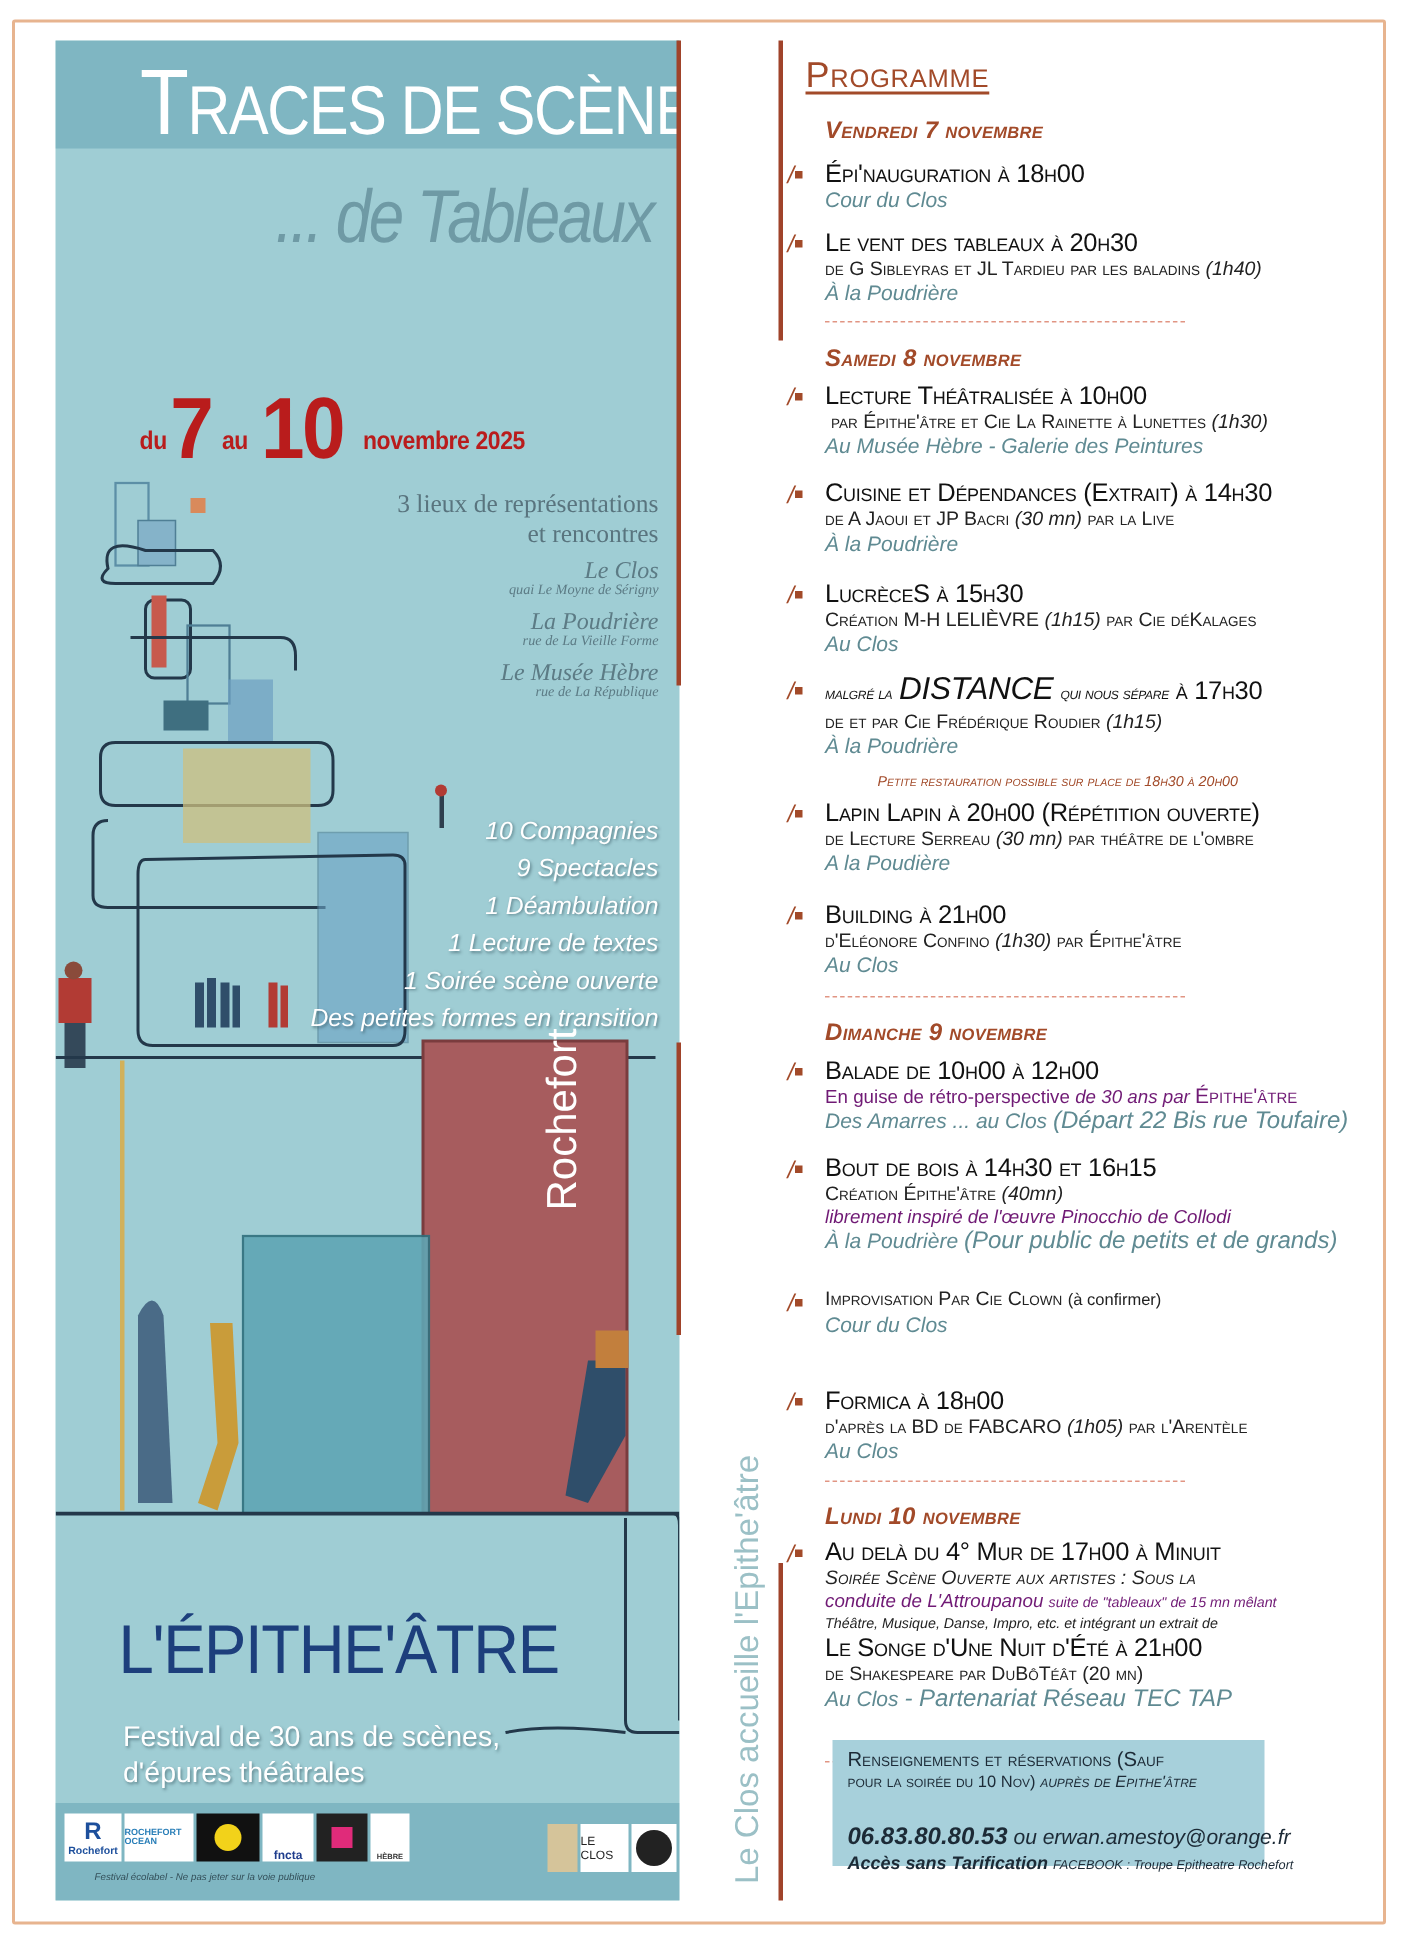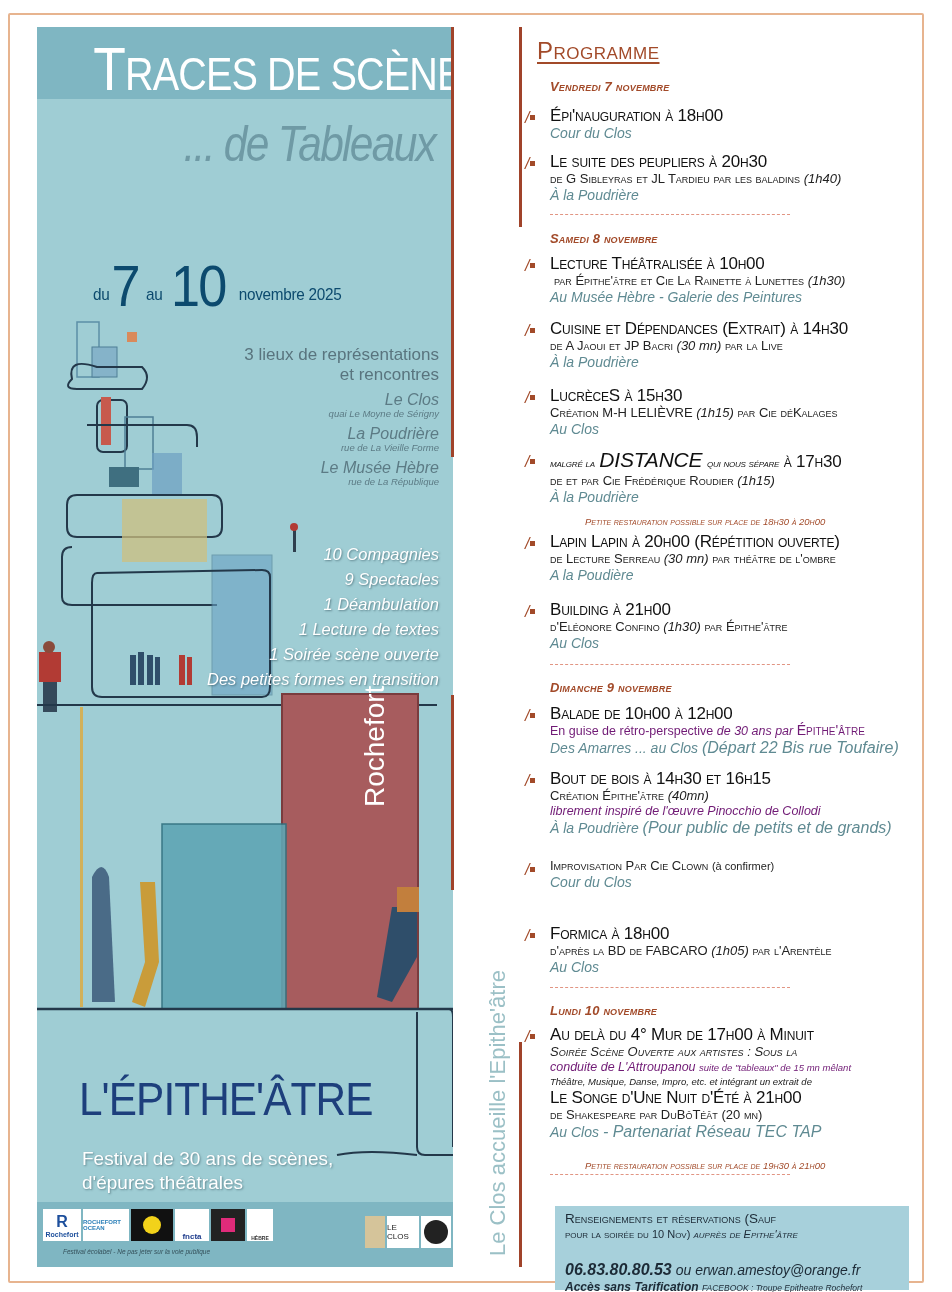--- a/index.html
+++ b/index.html
@@ -13,26 +13,26 @@
   .poster { position: absolute; left: 37px; top: 27px; width: 416px; height: 1240px;
             background: #9fcdd4; overflow: hidden; }
   .poster-topband { position: absolute; left: 0; top: 0; width: 100%; height: 72px; background: #7fb6c2; }
   .title-main { position: absolute; left: 0; width: 402px; top: 6px; text-align: right;
                 color: #fff; font-size: 46px; letter-spacing: -1px; transform: scaleX(0.86);
                 transform-origin: right top; white-space: nowrap; }
   .title-main .big { font-size: 62px; }
   .title-sub { position: absolute; right: 18px; top: 88px; color: #6f9aa5; font-style: italic;
                font-size: 50px; letter-spacing: -2px; transform: scaleX(0.85); transform-origin: right top;
                white-space: nowrap; }
-  .dates { position: absolute; left: 55px; top: 225px; color: #0c4a6e; white-space: nowrap;
-           font-size: 17px; letter-spacing: -0.3px; }
+  .dates { position: absolute; left: 55px; top: 225px; color: #b91c1c; white-space: nowrap;
+           font-size: 17px; letter-spacing: -0.3px; font-weight: bold; }
   .dates .num { font-size: 58px; letter-spacing: -2px; vertical-align: -6px; }
   .dates span { display: inline-block; transform: scaleX(0.9); }
 
-  .venues { position: absolute; right: 14px; top: 318px; text-align: right; color: #5c7b85; }
+  .venues { position: absolute; right: 14px; top: 299px; text-align: right; color: #5c7b85; font-family: Liberation Serif, serif; }
   .venues .headline { font-size: 17px; line-height: 20px; color: #59747e; }
   .venue-name { font-style: italic; font-size: 16px; margin-top: 6px; line-height: 17px; }
   .venue-addr { font-style: italic; font-size: 9.5px; line-height: 11px; }
 
   .counts { position: absolute; right: 14px; top: 515px; text-align: right; color: #fff;
             font-style: italic; font-size: 16.5px; line-height: 25px;
             text-shadow: 1px 1px 2px rgba(40,70,80,0.55); }
 
   .rochefort-vert { position: absolute; left: 322px; top: 780px; color: #fff; font-size: 28px;
                     transform: rotate(-90deg); transform-origin: left top; white-space: nowrap; }
@@ -54,37 +54,37 @@
   .rule-top { position: absolute; left: 451px; top: 27px; width: 3px; height: 430px; background: #a0432a; }
   .rule-mid { position: absolute; left: 451px; top: 695px; width: 3px; height: 195px; background: #a0432a; }
   .rule-bottom { position: absolute; left: 519px; top: 1042px; width: 3px; height: 225px; background: #a0432a; }
   .rule-prog { position: absolute; left: 519px; top: 27px; width: 3px; height: 200px; background: #a0432a; }
 
   
   .prog { position: absolute; left: 525px; top: 32px; width: 400px; }
   .prog-title { position: absolute; left: 12px; top: 5px; color: #a24a29; font-size: 24px; letter-spacing: 0.5px;
                 text-decoration: underline; text-decoration-thickness: 2px; text-underline-offset: 3px; font-variant: small-caps; }
   .day { position: absolute; left: 25px; color: #a24a29; font-style: italic; font-weight: bold;
-         font-size: 13px; font-variant: small-caps; letter-spacing: 0.2px; }
+         font-size: 16px; font-variant: small-caps; letter-spacing: 0.2px; }
   .event { position: absolute; left: 0; }
   .bullet { position: absolute; left: 0; top: 4px; color: #a24a29; font-size: 16px; font-style: italic; line-height: 1; }
   .bullet b { display: inline-block; width: 5px; height: 5px; background: #a24a29; vertical-align: 3px; margin-left: 1px; }
   .ev-title { margin-left: 25px; font-size: 17px; color: #111; font-variant: small-caps; line-height: 19px; white-space: nowrap;
               letter-spacing: -0.2px; }
   .ev-line { margin-left: 25px; font-size: 13px; color: #222; font-variant: small-caps; line-height: 16px; white-space: nowrap; }
   .ev-plain { margin-left: 25px; font-size: 12.5px; color: #701a75; line-height: 15px; white-space: nowrap; }
   .ev-small { margin-left: 25px; font-size: 10.5px; color: #222; font-style: italic; line-height: 13px; white-space: nowrap; }
   .ev-place { margin-left: 25px; font-size: 14px; color: #5f8a92; font-style: italic; line-height: 17px; white-space: nowrap; }
   .ev-place .note { font-size: 16px; }
   .it { font-style: italic; font-variant: normal; }
   .sep { position: absolute; left: 25px; width: 240px; border-top: 1px dashed #e19583; }
   .resto { position: absolute; left: 60px; color: #a24a29; font-style: italic; font-size: 9.5px;
            font-variant: small-caps; white-space: nowrap; }
 
-  .info { position: absolute; left: 555px; top: 1206px; width: 354px; height: 84px; background: #a7d0db;
+  .info { position: absolute; left: 555px; top: 1160px; width: 288px; height: 84px; background: #a7d0db;
           padding: 4px 10px; color: #1c2a36; }
   .info .l1 { font-size: 13.5px; font-variant: small-caps; line-height: 17px; white-space: nowrap; }
   .info .l2 { font-size: 11px; font-variant: small-caps; line-height: 14px; white-space: nowrap; }
   .info .l3 { font-size: 14px; line-height: 18px; white-space: nowrap; margin-top: 20px; }
   .info .l3 b { font-style: italic; font-size: 16px; }
   .info .l4 { font-size: 12px; line-height: 16px; white-space: nowrap; }
   .info .l4 b { font-style: italic; }
   .info .fb { font-size: 8.5px; font-style: italic; }
 
   svg.art { position: absolute; left: 0; top: 0; }
@@ -233,21 +233,21 @@
   <div class="prog-title">Programme</div>
 
   <div class="day" style="top:47px;">Vendredi 7 novembre</div>
   <div class="event" style="top:74px;">
     <span class="bullet">/<b></b></span>
     <div class="ev-title">Épi'nauguration à 18h00</div>
     <div class="ev-place">Cour du Clos</div>
   </div>
   <div class="event" style="top:120px;">
     <span class="bullet">/<b></b></span>
-    <div class="ev-title">Le suite des peupliers à 20h30</div>
+    <div class="ev-title">Le vent des tableaux à 20h30</div>
     <div class="ev-line"><span>de G Sibleyras et JL Tardieu par les baladins</span> <span class="it">(1h40)</span></div>
     <div class="ev-place">À la Poudrière</div>
   </div>
   <div class="sep" style="top:182px;"></div>
 
   <div class="day" style="top:199px;">Samedi 8 novembre</div>
   <div class="event" style="top:222px;">
     <span class="bullet">/<b></b></span>
     <div class="ev-title">Lecture Théâtralisée à 10h00</div>
     <div class="ev-line" style="padding-left:4px;"><span>par Épithe'âtre et Cie La Rainette à Lunettes</span> <span class="it">(1h30)</span></div>

